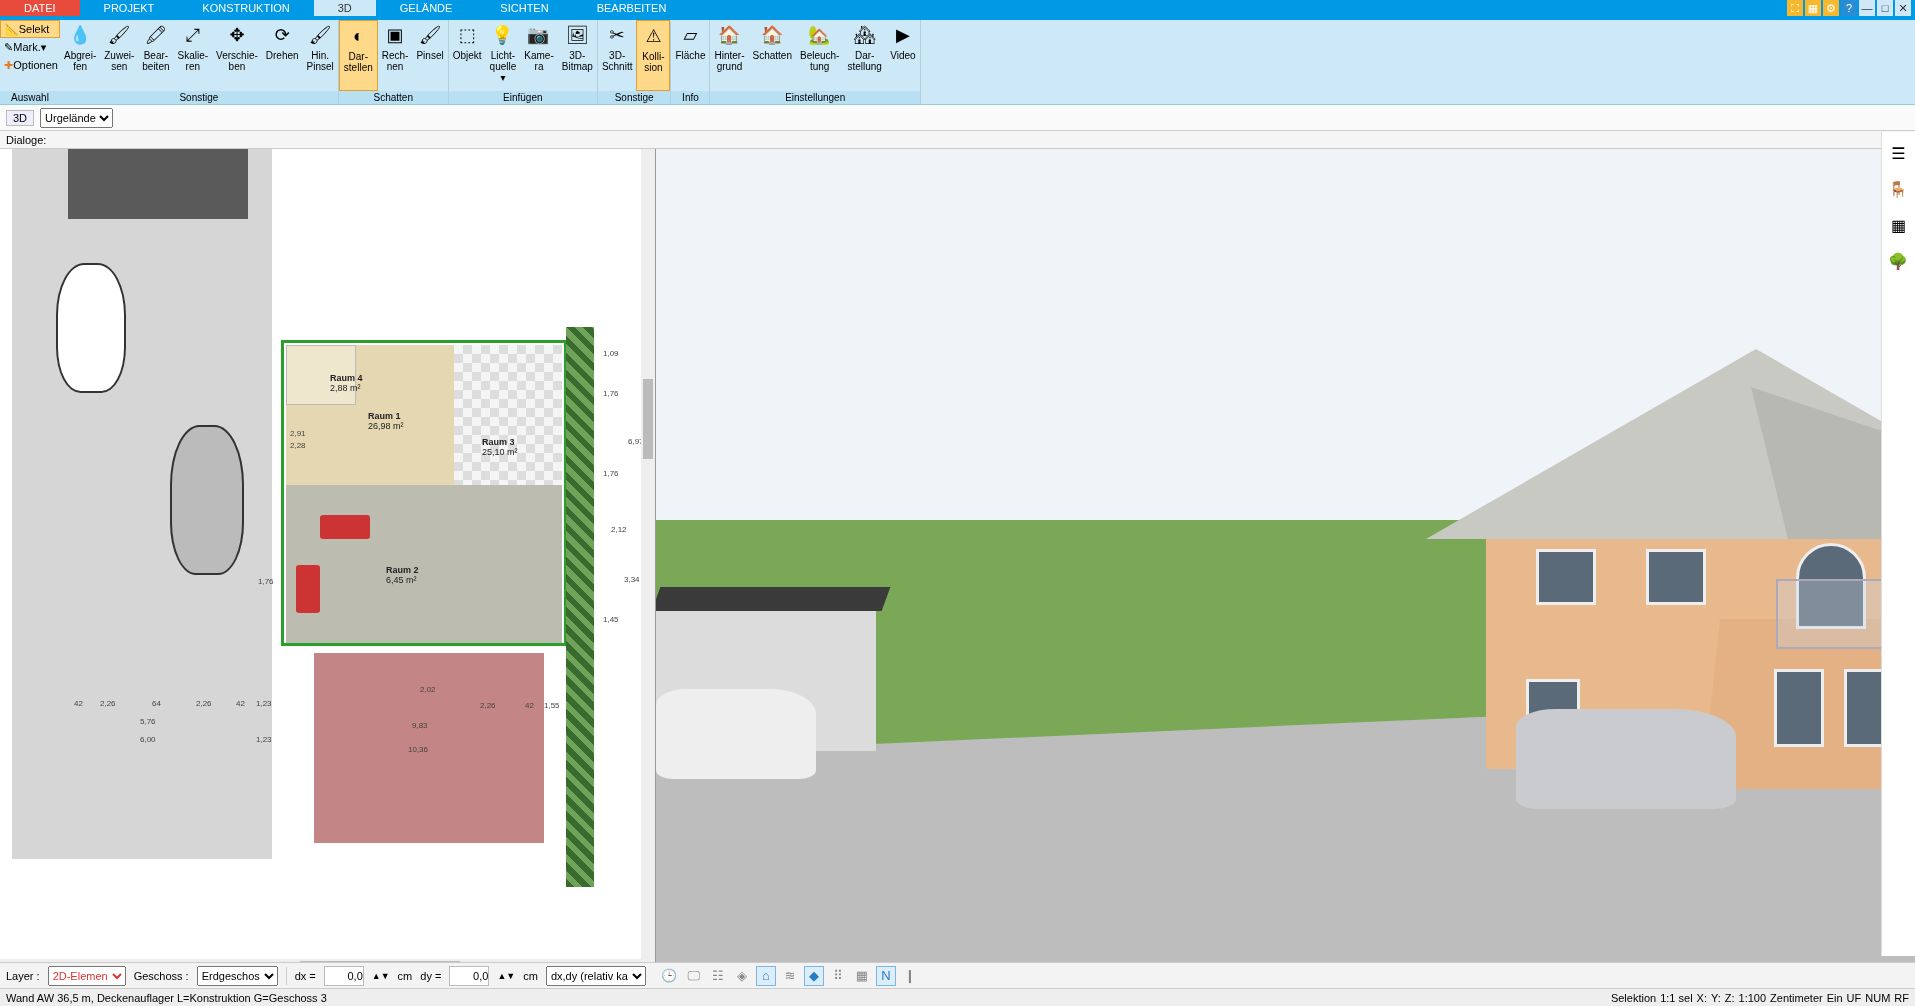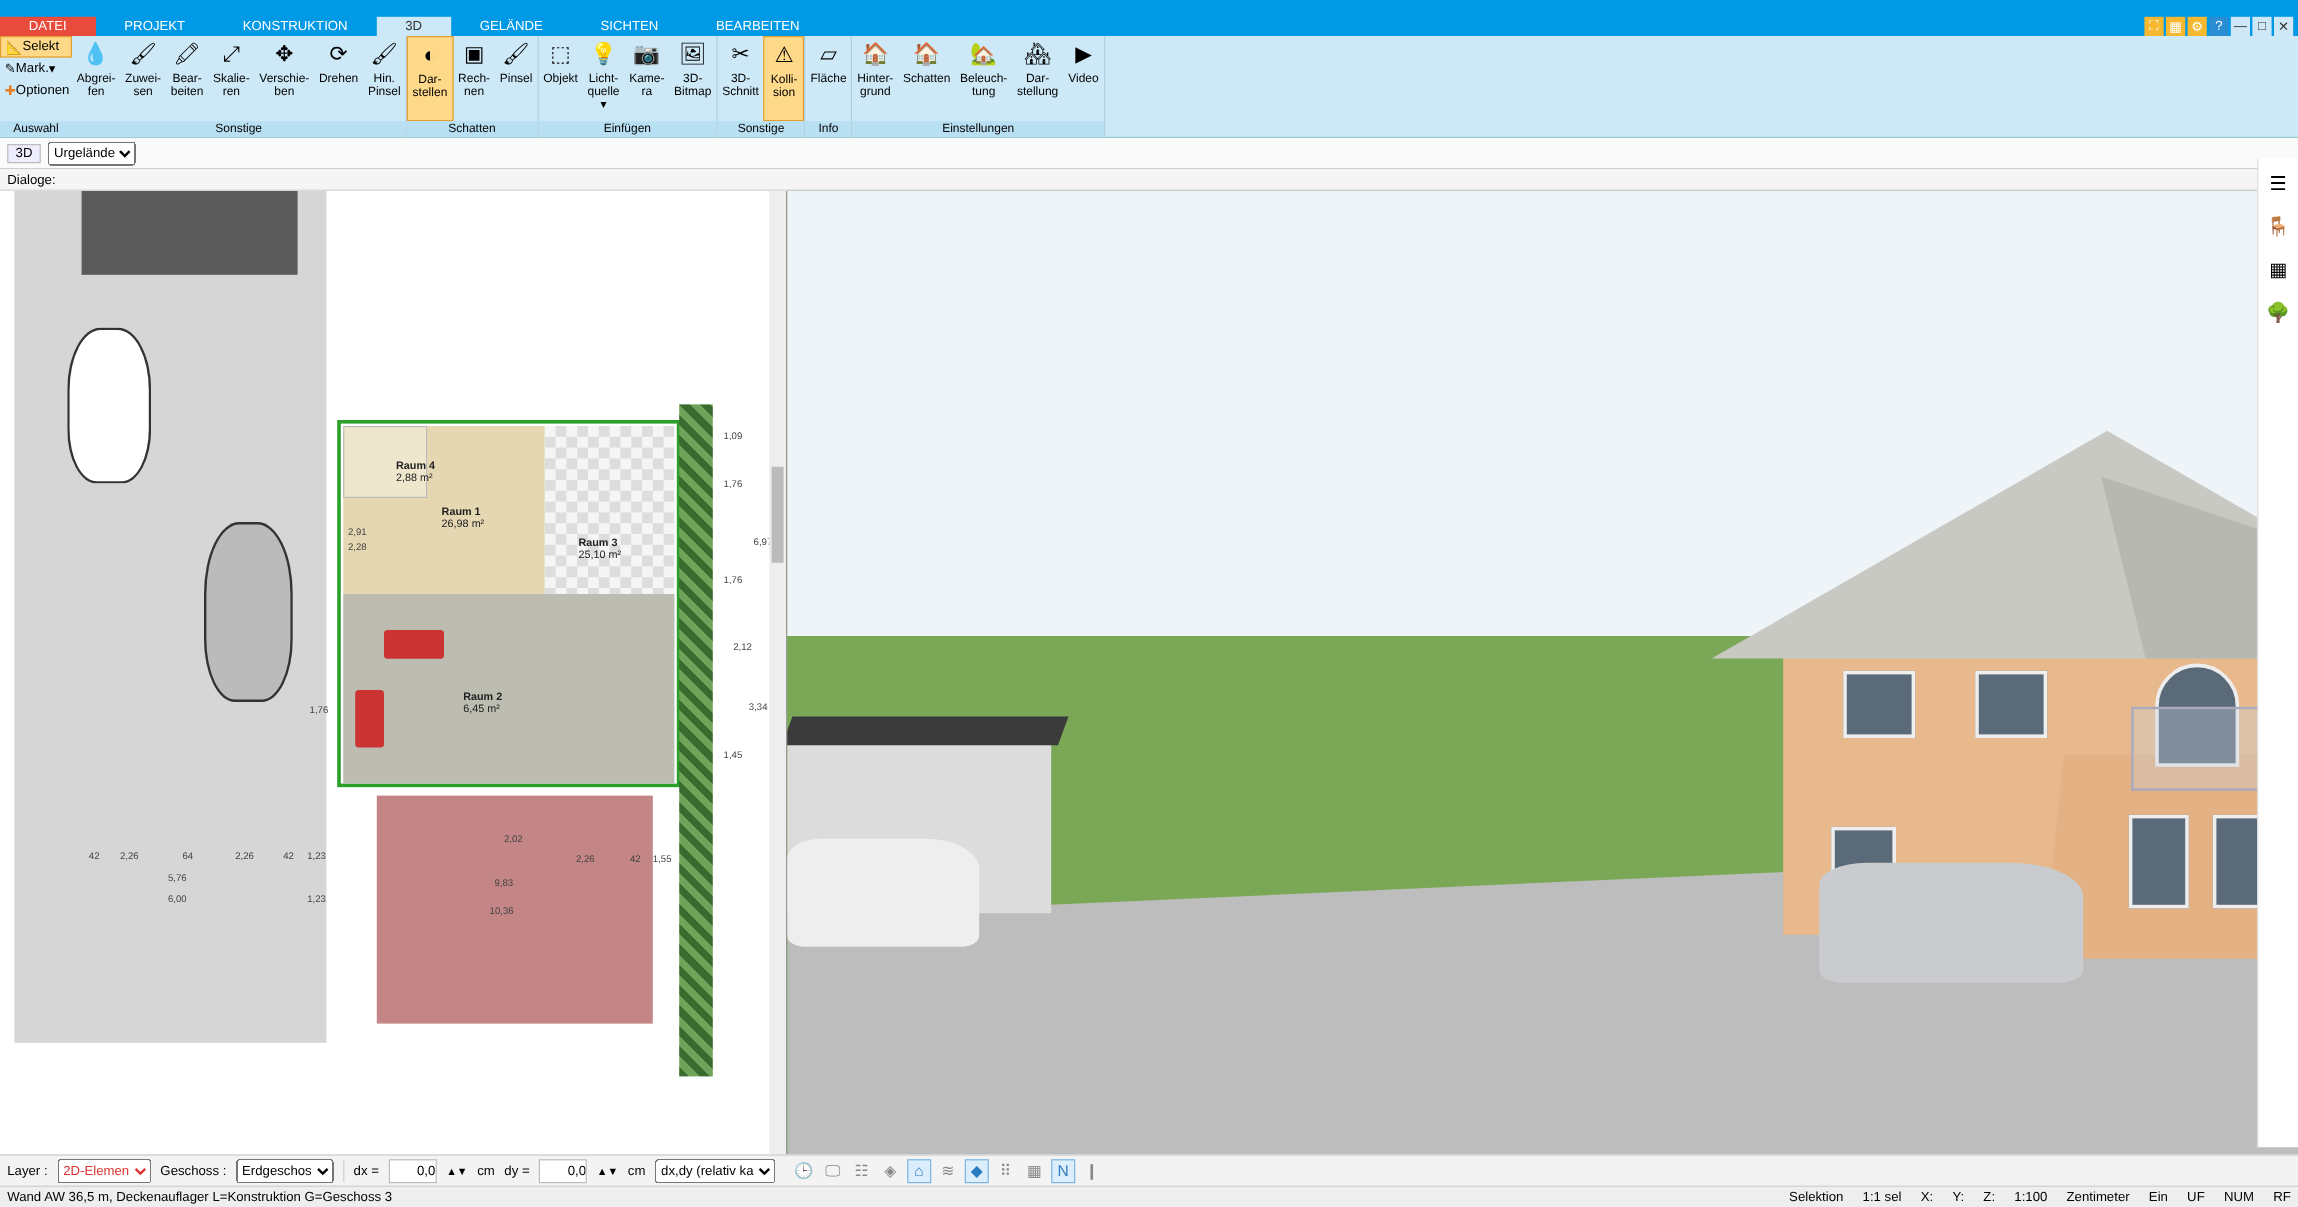--- a/index.html
+++ b/index.html
@@ -1,19 +1,19 @@
 <!DOCTYPE html>
 <html><head>
 <meta charset="utf-8">
 <style>
 * { margin: 0; padding: 0; box-sizing: border-box; font-family: "Segoe UI", Tahoma, sans-serif; }
 html, body { width: 1915px; height: 1006px; overflow: hidden; background: #fff; }
 
 
-.tab-bar { display: flex; background: #0099e6; height: 30px; align-items: flex-end; }
+.tab-bar { display: flex; background: #0099e6; height: 20px; align-items: flex-start; }
 .tab { padding: 2px 24px; font-size: 11px; color: #fff; cursor: pointer; display: flex; align-items: center; }
 .tab.active { background: #cde8f7; color: #333; }
 .tab-bar .spacer { flex: 1; }
 .win-controls { display: flex; align-items: center; gap: 2px; padding-right: 4px; }
 .win-controls span { width: 16px; height: 16px; display: inline-flex; align-items: center; justify-content: center; font-size: 11px; color: #fff; cursor: pointer; }
 
 
 .ribbon { display: flex; background: #cde8f7; height: 85px; border-bottom: 1px solid #9cc; }
 .ribbon-left { width: 60px; display: flex; flex-direction: column; background: #cde8f7; }
 .ribbon-left .sel-btn { display: flex; align-items: center; height: 18px; font-size: 11px; padding: 0 4px; background: #ffd98a; border: 1px solid #e0a030; cursor: pointer; }
@@ -82,21 +82,21 @@
 .side-panel .sp-ico { width: 22px; height: 22px; cursor: pointer; display: flex; align-items: center; justify-content: center; font-size: 16px; }
 
 
 .bottombar { position: absolute; left: 0; right: 0; bottom: 18px; height: 26px; background: #f3f3f3; border-top: 1px solid #ccc; display: flex; align-items: center; font-size: 11px; padding: 0 6px; gap: 8px; }
 .bottombar select, .bottombar input { font-size: 11px; height: 20px; }
 .bottombar input[type=text] { width: 40px; text-align: right; border: 1px solid #bbb; }
 .bottombar .ico-row { display: flex; gap: 4px; margin-left: 6px; }
 .bottombar .bico { width: 20px; height: 20px; display: inline-flex; align-items: center; justify-content: center; border: 1px solid transparent; cursor: pointer; font-size: 13px; color: #888; }
 .bottombar .bico.on { border-color: #7bb6e0; background: #dceefb; color: #2a7bbf; }
 
-.statusbar { position: absolute; left: 0; right: 0; bottom: 0; height: 18px; background: #eee; border-top: 1px solid #ccc; display: flex; align-items: center; font-size: 11px; padding: 0 6px; gap: 16px; }
+.statusbar { position: absolute; left: 0; right: 0; bottom: 0; height: 18px; background: #eee; border-top: 1px solid #ccc; display: flex; align-items: center; font-size: 11px; padding: 0 6px; gap: 4px; }
 .statusbar .flex { flex: 1; }
 </style>
 </head>
 <body>
 
 <div class="tab-bar">
   <div class="tab" style="background:#e84b3c">DATEI</div>
   <div class="tab">PROJEKT</div>
   <div class="tab">KONSTRUKTION</div>
   <div class="tab active">3D</div>

